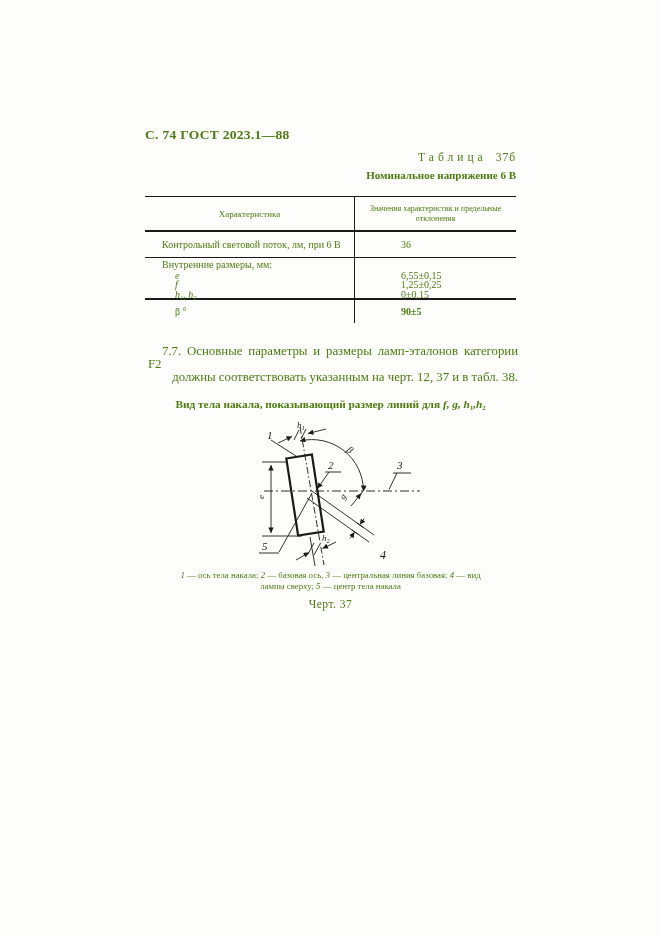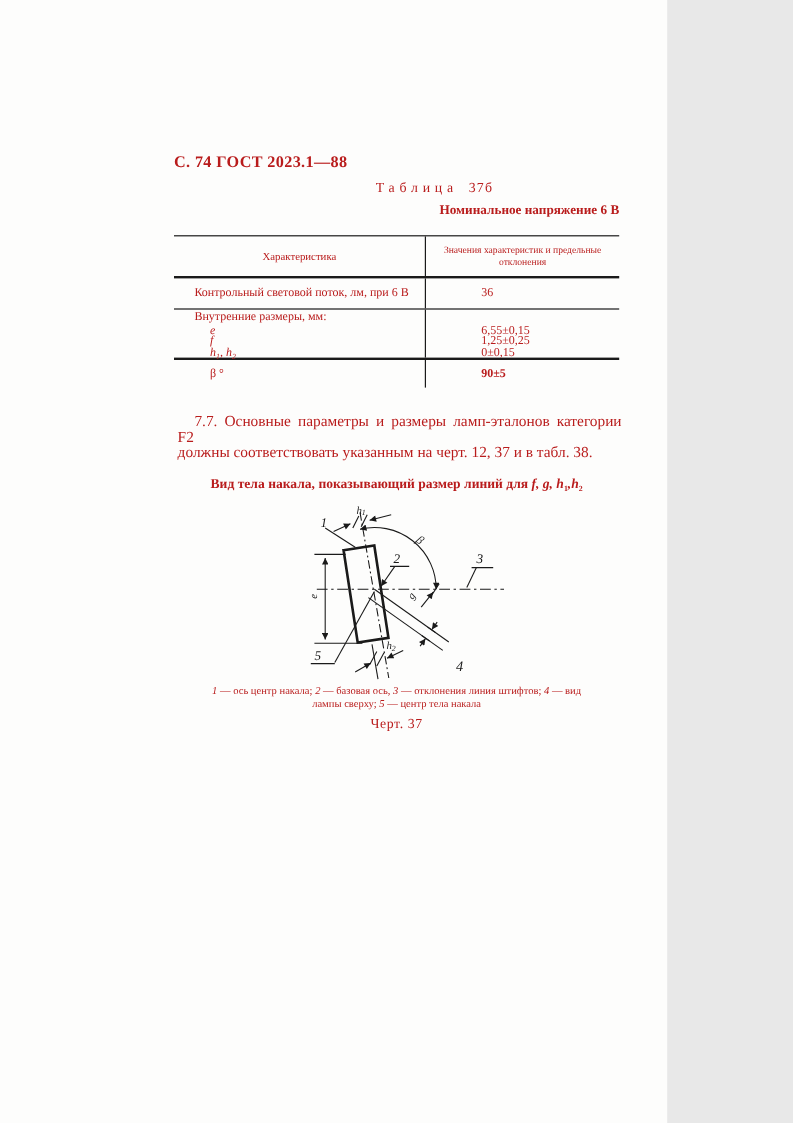--- a/index.html
+++ b/index.html
@@ -1,16 +1,16 @@
 <!DOCTYPE html>
 <html><head>
 <meta charset="utf-8">
 <style>
   html,body{margin:0;padding:0;background:#e8e8e8;}
-  .page{position:relative;width:556px;height:936px;background:#fdfdfc;color:#b91c1c;
+  .page{position:relative;width:661px;height:936px;background:#fdfdfc;color:#4d7c0f;
         font-family:"Liberation Serif","DejaVu Serif",serif;overflow:hidden;}
   .abs{position:absolute;}
 
   .doc-header{left:145px;top:127px;font-size:13.5px;font-weight:bold;letter-spacing:.3px;}
 
   .table-ref{top:151px;right:145px;font-size:11.5px;}
   .table-ref .word{letter-spacing:4px;}
   .table-ref .num{margin-left:9px;letter-spacing:1px;}
 
   .table-title{left:145px;top:169px;width:371px;text-align:right;font-weight:bold;font-size:11px;}
@@ -33,21 +33,21 @@
   .r-dims .t-c2{padding-top:12.5px;padding-left:46px;font-size:10px;line-height:9.6px;}
   .r-beta{height:23px;}
   .r-beta .t-c1{display:flex;align-items:center;padding-left:30px;}
   .r-beta .t-c2{display:flex;align-items:center;padding-left:46px;font-weight:bold;}
   sub{font-size:6.5px;line-height:0;vertical-align:-2px;}
 
   .paras{left:148px;top:345px;width:370px;font-size:12.8px;line-height:13.2px;}
   .p1-bold{font-weight:bold;}
   .p-indent{display:inline-block;width:14px;}
   .p2l1{display:block;text-indent:14px;text-align:justify;text-align-last:justify;}
-  .p2l2{display:block;}
+  .p2l2{display:block;text-align:right;}
 
   .fig-caption{left:145px;top:398px;width:371px;text-align:center;font-weight:bold;
                font-size:11.3px;white-space:nowrap;}
   .fig-caption .dim{font-style:italic;}
 
   .drawing{left:240px;top:419px;}
 
   .legend{left:135px;top:570px;width:391px;text-align:center;font-size:8.8px;line-height:11px;}
   .legend .n{font-style:italic;}
 
@@ -156,19 +156,19 @@
         <text x="106" y="32" font-size="10" transform="rotate(38 106 32)">β</text>
         <text x="24" y="80" font-size="9" transform="rotate(-90 24 80)">e</text>
         <text x="104" y="81" font-size="9" transform="rotate(-55 104 81)">g</text>
         <text x="57" y="9" font-size="9"><tspan>h</tspan><tspan font-size="6.5" dy="1.5">1</tspan></text>
         <text x="82" y="122" font-size="9"><tspan>h</tspan><tspan font-size="6.5" dy="1.5">2</tspan></text>
       </g>
     </svg>
   </div>
 
   <div class="abs legend">
-    <div><span class="n">1</span><span> — ось центр накала; </span><span class="n">2</span><span> — базовая ось, </span><span class="n">3</span><span> — отклонения линия штифтов; </span><span class="n">4</span><span> — вид</span></div>
+    <div><span class="n">1</span><span> — ось тела накала; </span><span class="n">2</span><span> — базовая ось, </span><span class="n">3</span><span> — центральная линия базовая; </span><span class="n">4</span><span> — вид</span></div>
     <div><span>лампы сверху; </span><span class="n">5</span><span> — центр тела накала</span></div>
   </div>
 
   <div class="abs fig-number">Черт. 37</div>
 
 </div>
 
 </body></html>

